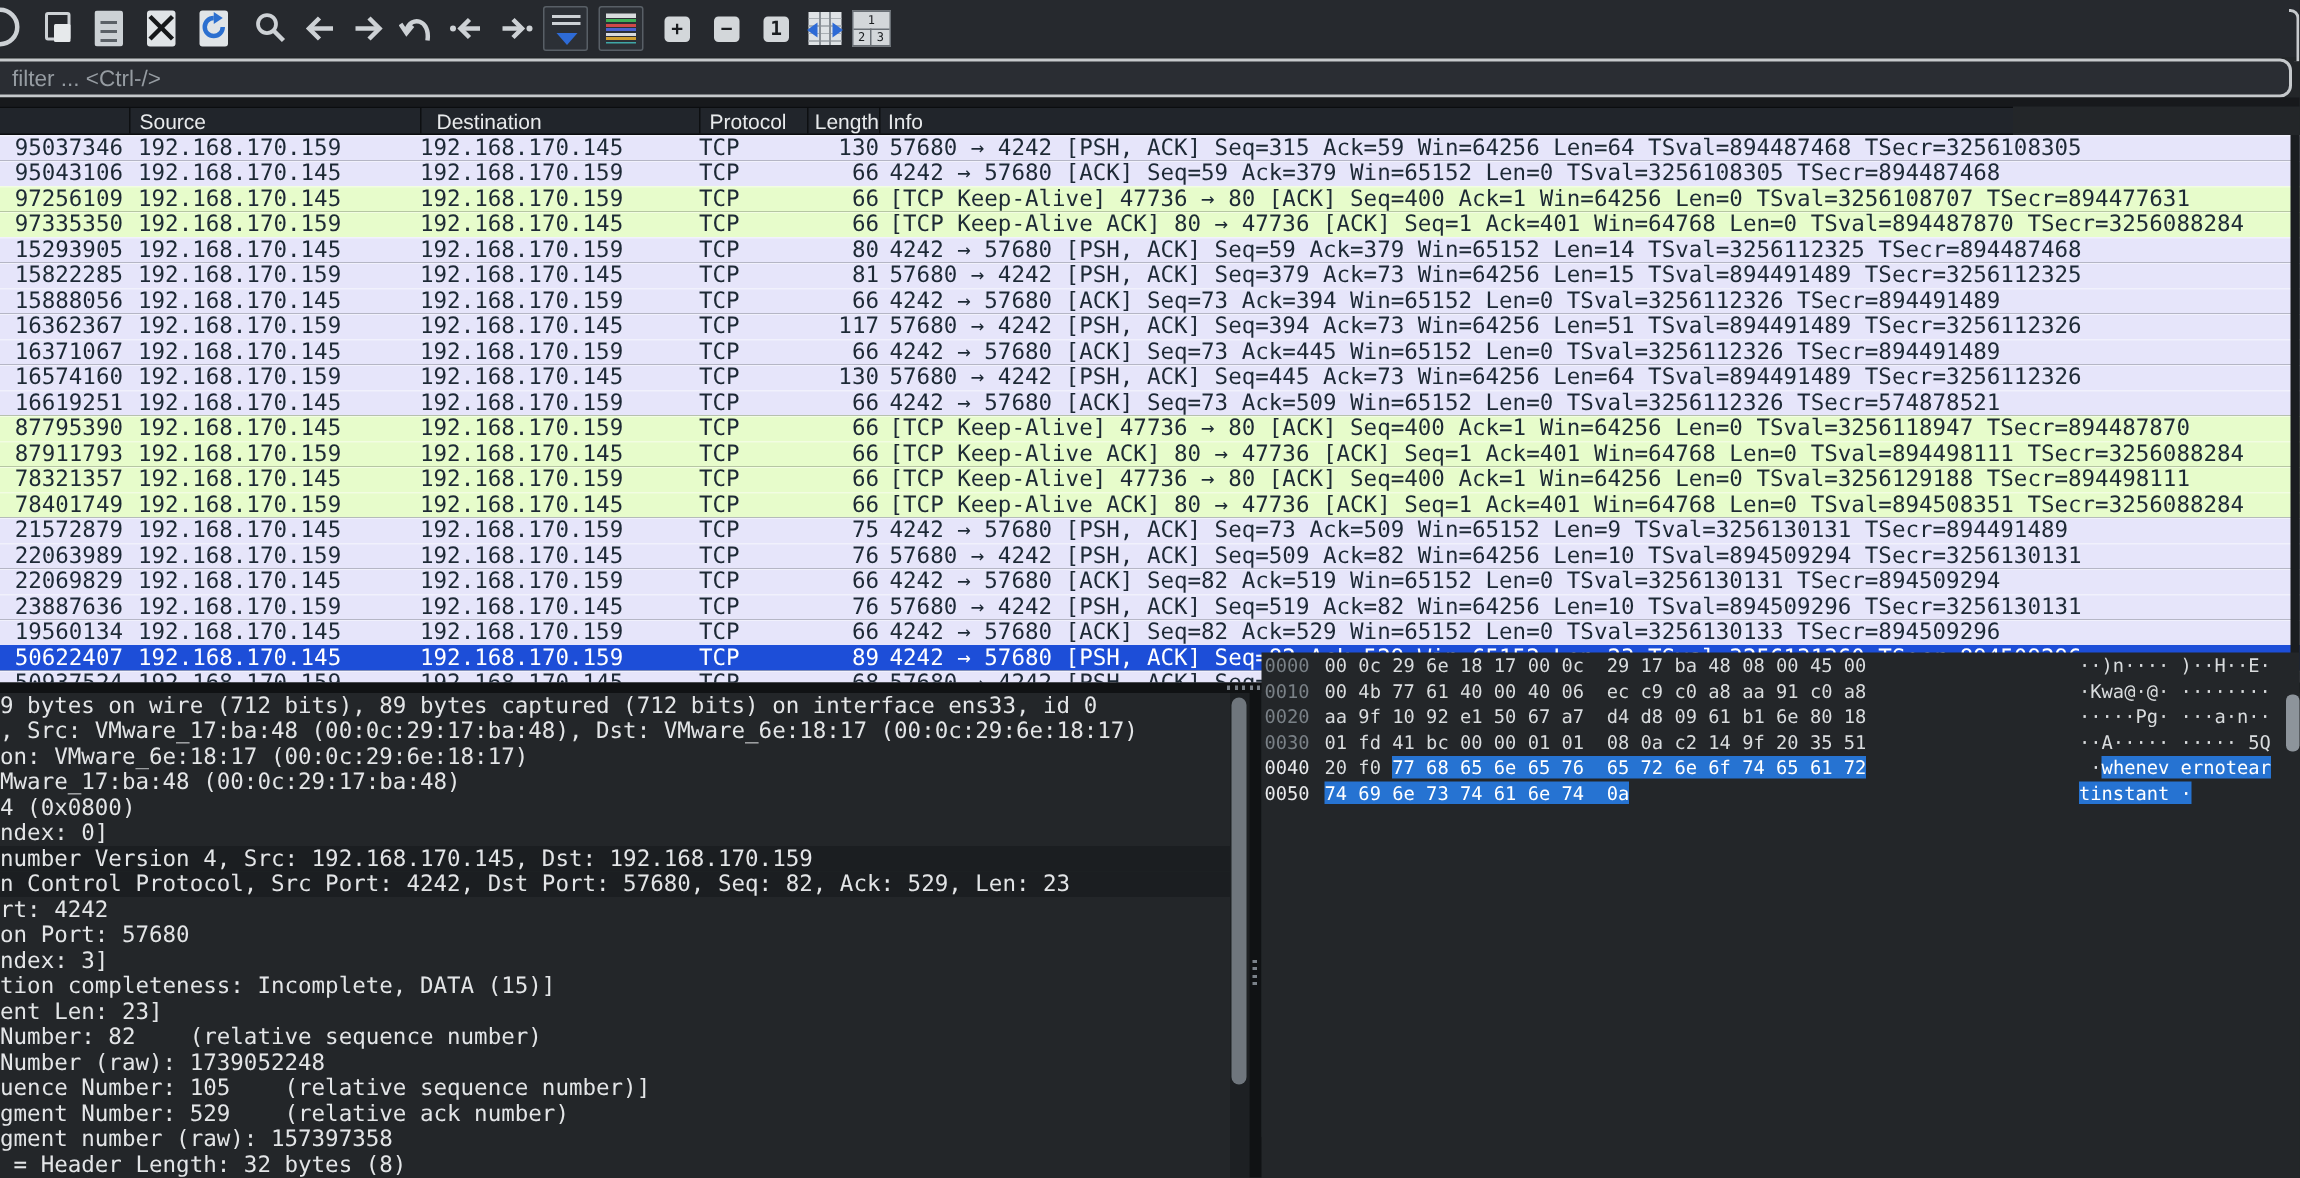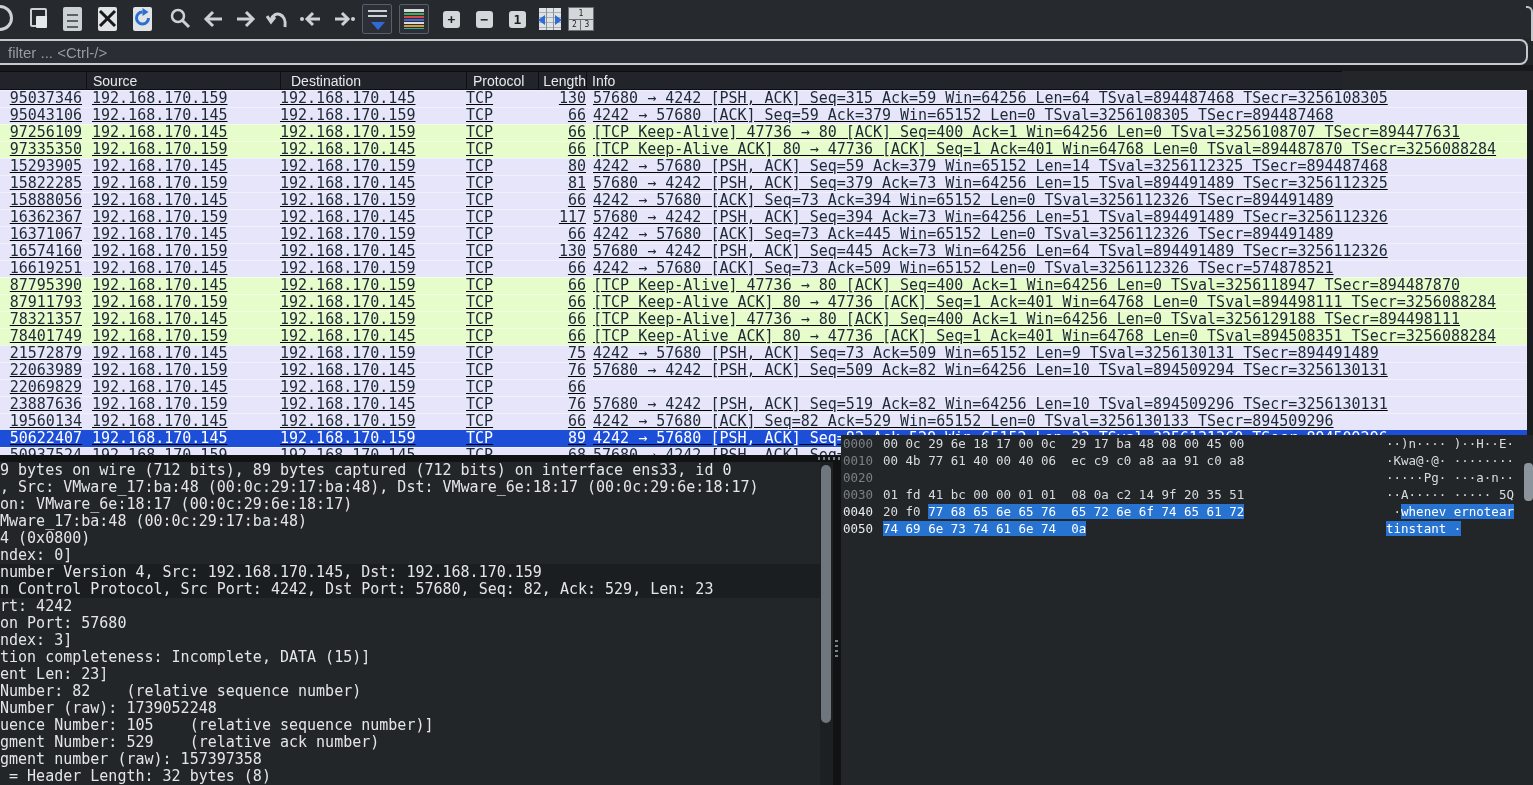--- a/index.html
+++ b/index.html
@@ -50,21 +50,21 @@
   .list-header{position:absolute;left:0;top:71px;width:1342px;height:19px;background:#21252b;
       border-top:1px solid #0b0d0f;border-bottom:1px solid #0b0d0f;box-sizing:border-box;
       display:flex;font-size:14px;color:#e8eaec;text-align:right;}
   .hc{height:100%;display:flex;align-items:center;box-sizing:border-box;}
   .hc+.hc{border-left:1px solid #0d0f11;}
   .c0{width:86px;flex:none;} .c1{width:194px;flex:none;} .c2{width:186px;flex:none;}
   .c3{width:72px;flex:none;} .c4{width:48px;flex:none;} .c5{flex:1;min-width:0;}
   .hc.c1{padding-left:6px;} .hc.c2{padding-left:10px;} .hc.c3{padding-left:6px;}
   .hc.c4{justify-content:flex-end;} .hc.c5{padding-left:5px;}
   .packet-list{position:absolute;left:0;top:90px;width:1533px;height:365px;overflow:hidden;
-      background:#232629;font:15px/17px "DejaVu Sans Mono",monospace;text-decoration:underline;}
+      background:#232629;font:15px/17px "DejaVu Sans Mono",monospace;}
   .prow{display:flex;height:17px;white-space:pre;}
   .prow.tcp{background:#e6e5fa;color:#1d2935;box-shadow:inset 0 1px 0 rgba(255,255,255,.45);}
   .prow.http{background:#e7fccb;color:#1d2935;box-shadow:inset 0 1px 0 rgba(255,255,255,.45);}
   .prow.selected{background:#1d4ed8;color:#ffffff;}
   .pc{overflow:hidden;box-sizing:border-box;}
   .pc.c0{text-align:right;padding-right:4px;}
   .pc.c1{padding-left:6px;} .pc.c4{text-align:right;} .pc.c5{padding-left:7px;}
   .right-strip{position:absolute;left:1527px;top:90px;width:6px;height:365px;background:#1a1d20;}
   
   .hsplit{position:absolute;left:0;top:455px;width:1533px;height:7px;background:#101214;}
@@ -218,21 +218,21 @@
     <div class="prow tcp"><div class="pc c0">16362367</div><div class="pc c1">192.168.170.159</div><div class="pc c2">192.168.170.145</div><div class="pc c3">TCP</div><div class="pc c4">117</div><div class="pc c5">57680 → 4242 [PSH, ACK] Seq=394 Ack=73 Win=64256 Len=51 TSval=894491489 TSecr=3256112326</div></div>
     <div class="prow tcp"><div class="pc c0">16371067</div><div class="pc c1">192.168.170.145</div><div class="pc c2">192.168.170.159</div><div class="pc c3">TCP</div><div class="pc c4">66</div><div class="pc c5">4242 → 57680 [ACK] Seq=73 Ack=445 Win=65152 Len=0 TSval=3256112326 TSecr=894491489</div></div>
     <div class="prow tcp"><div class="pc c0">16574160</div><div class="pc c1">192.168.170.159</div><div class="pc c2">192.168.170.145</div><div class="pc c3">TCP</div><div class="pc c4">130</div><div class="pc c5">57680 → 4242 [PSH, ACK] Seq=445 Ack=73 Win=64256 Len=64 TSval=894491489 TSecr=3256112326</div></div>
     <div class="prow tcp"><div class="pc c0">16619251</div><div class="pc c1">192.168.170.145</div><div class="pc c2">192.168.170.159</div><div class="pc c3">TCP</div><div class="pc c4">66</div><div class="pc c5">4242 → 57680 [ACK] Seq=73 Ack=509 Win=65152 Len=0 TSval=3256112326 TSecr=574878521</div></div>
     <div class="prow http"><div class="pc c0">87795390</div><div class="pc c1">192.168.170.145</div><div class="pc c2">192.168.170.159</div><div class="pc c3">TCP</div><div class="pc c4">66</div><div class="pc c5">[TCP Keep-Alive] 47736 → 80 [ACK] Seq=400 Ack=1 Win=64256 Len=0 TSval=3256118947 TSecr=894487870</div></div>
     <div class="prow http"><div class="pc c0">87911793</div><div class="pc c1">192.168.170.159</div><div class="pc c2">192.168.170.145</div><div class="pc c3">TCP</div><div class="pc c4">66</div><div class="pc c5">[TCP Keep-Alive ACK] 80 → 47736 [ACK] Seq=1 Ack=401 Win=64768 Len=0 TSval=894498111 TSecr=3256088284</div></div>
     <div class="prow http"><div class="pc c0">78321357</div><div class="pc c1">192.168.170.145</div><div class="pc c2">192.168.170.159</div><div class="pc c3">TCP</div><div class="pc c4">66</div><div class="pc c5">[TCP Keep-Alive] 47736 → 80 [ACK] Seq=400 Ack=1 Win=64256 Len=0 TSval=3256129188 TSecr=894498111</div></div>
     <div class="prow http"><div class="pc c0">78401749</div><div class="pc c1">192.168.170.159</div><div class="pc c2">192.168.170.145</div><div class="pc c3">TCP</div><div class="pc c4">66</div><div class="pc c5">[TCP Keep-Alive ACK] 80 → 47736 [ACK] Seq=1 Ack=401 Win=64768 Len=0 TSval=894508351 TSecr=3256088284</div></div>
     <div class="prow tcp"><div class="pc c0">21572879</div><div class="pc c1">192.168.170.145</div><div class="pc c2">192.168.170.159</div><div class="pc c3">TCP</div><div class="pc c4">75</div><div class="pc c5">4242 → 57680 [PSH, ACK] Seq=73 Ack=509 Win=65152 Len=9 TSval=3256130131 TSecr=894491489</div></div>
     <div class="prow tcp"><div class="pc c0">22063989</div><div class="pc c1">192.168.170.159</div><div class="pc c2">192.168.170.145</div><div class="pc c3">TCP</div><div class="pc c4">76</div><div class="pc c5">57680 → 4242 [PSH, ACK] Seq=509 Ack=82 Win=64256 Len=10 TSval=894509294 TSecr=3256130131</div></div>
-    <div class="prow tcp"><div class="pc c0">22069829</div><div class="pc c1">192.168.170.145</div><div class="pc c2">192.168.170.159</div><div class="pc c3">TCP</div><div class="pc c4">66</div></div>
+    <div class="prow tcp"><div class="pc c0">22069829</div><div class="pc c1">192.168.170.145</div><div class="pc c2">192.168.170.159</div><div class="pc c3">TCP</div><div class="pc c4">66</div><div class="pc c5">4242 → 57680 [ACK] Seq=82 Ack=519 Win=65152 Len=0 TSval=3256130131 TSecr=894509294</div></div>
     <div class="prow tcp"><div class="pc c0">23887636</div><div class="pc c1">192.168.170.159</div><div class="pc c2">192.168.170.145</div><div class="pc c3">TCP</div><div class="pc c4">76</div><div class="pc c5">57680 → 4242 [PSH, ACK] Seq=519 Ack=82 Win=64256 Len=10 TSval=894509296 TSecr=3256130131</div></div>
     <div class="prow tcp"><div class="pc c0">19560134</div><div class="pc c1">192.168.170.145</div><div class="pc c2">192.168.170.159</div><div class="pc c3">TCP</div><div class="pc c4">66</div><div class="pc c5">4242 → 57680 [ACK] Seq=82 Ack=529 Win=65152 Len=0 TSval=3256130133 TSecr=894509296</div></div>
     <div class="prow selected"><div class="pc c0">50622407</div><div class="pc c1">192.168.170.145</div><div class="pc c2">192.168.170.159</div><div class="pc c3">TCP</div><div class="pc c4">89</div><div class="pc c5">4242 → 57680 [PSH, ACK] Seq=82 Ack=529 Win=65152 Len=23 TSval=3256131360 TSecr=894509296</div></div>
     <div class="prow tcp"><div class="pc c0">50937524</div><div class="pc c1">192.168.170.159</div><div class="pc c2">192.168.170.145</div><div class="pc c3">TCP</div><div class="pc c4">68</div><div class="pc c5">57680 → 4242 [PSH, ACK] Seq=529 Ack=105 Win=64256 Len=2 TSval=894510523 TSecr=3256131360</div></div>
   </div>
 <div class="right-strip"></div>
 
 <div class="hsplit">
   <div class="hdots"></div>
 </div>
@@ -261,18 +261,18 @@
 <div class="d-scrollbar">
   <div class="d-thumb"></div>
 </div>
 <div class="vsplit">
   <div class="vdots"></div>
 </div>
 
 <div class="hex" id="hexpane">
     <div class="hrow"><div class="off">0000</div><div class="hx">00 0c 29 6e 18 17 00 0c  29 17 ba 48 08 00 45 00</div><div class="asc">··)n···· )··H··E·</div></div>
     <div class="hrow"><div class="off">0010</div><div class="hx">00 4b 77 61 40 00 40 06  ec c9 c0 a8 aa 91 c0 a8</div><div class="asc">·Kwa@·@· ········</div></div>
-    <div class="hrow"><div class="off">0020</div><div class="asc">·····Pg· ···a·n··</div></div>
+    <div class="hrow"><div class="off">0020</div><div class="hx">aa 9f 10 92 e1 50 67 a7  d4 d8 09 61 b1 6e 80 18</div><div class="asc">·····Pg· ···a·n··</div></div>
     <div class="hrow"><div class="off">0030</div><div class="hx">01 fd 41 bc 00 00 01 01  08 0a c2 14 9f 20 35 51</div><div class="asc">··A····· ····· 5Q</div></div>
     <div class="hrow"><div class="off bright">0040</div><div class="hx">20 f0 <span class="sel">77 68 65 6e 65 76  65 72 6e 6f 74 65 61 72</span></div><div class="asc"> ·<span class="sel">whenev ernotear</span></div></div>
     <div class="hrow"><div class="off bright">0050</div><div class="hx"><span class="sel">74 69 6e 73 74 61 6e 74  0a</span></div><div class="asc"><span class="sel">tinstant ·</span></div></div>
   </div>
 <div class="hex-thumb"></div>
 
 </body></html>

